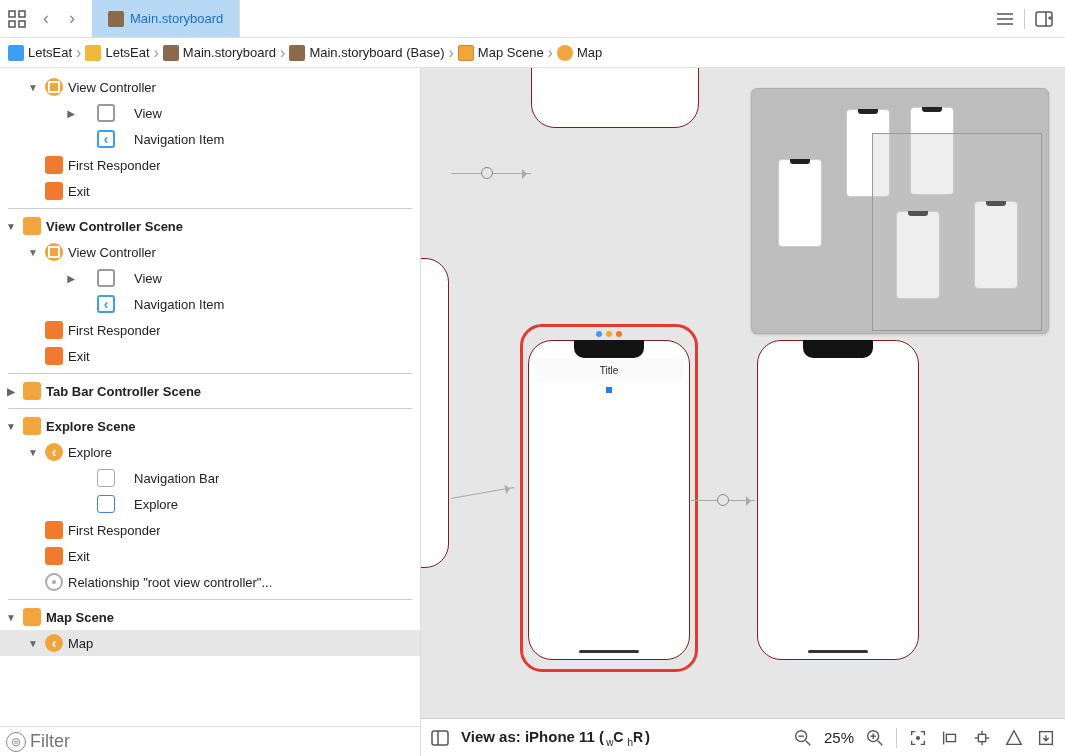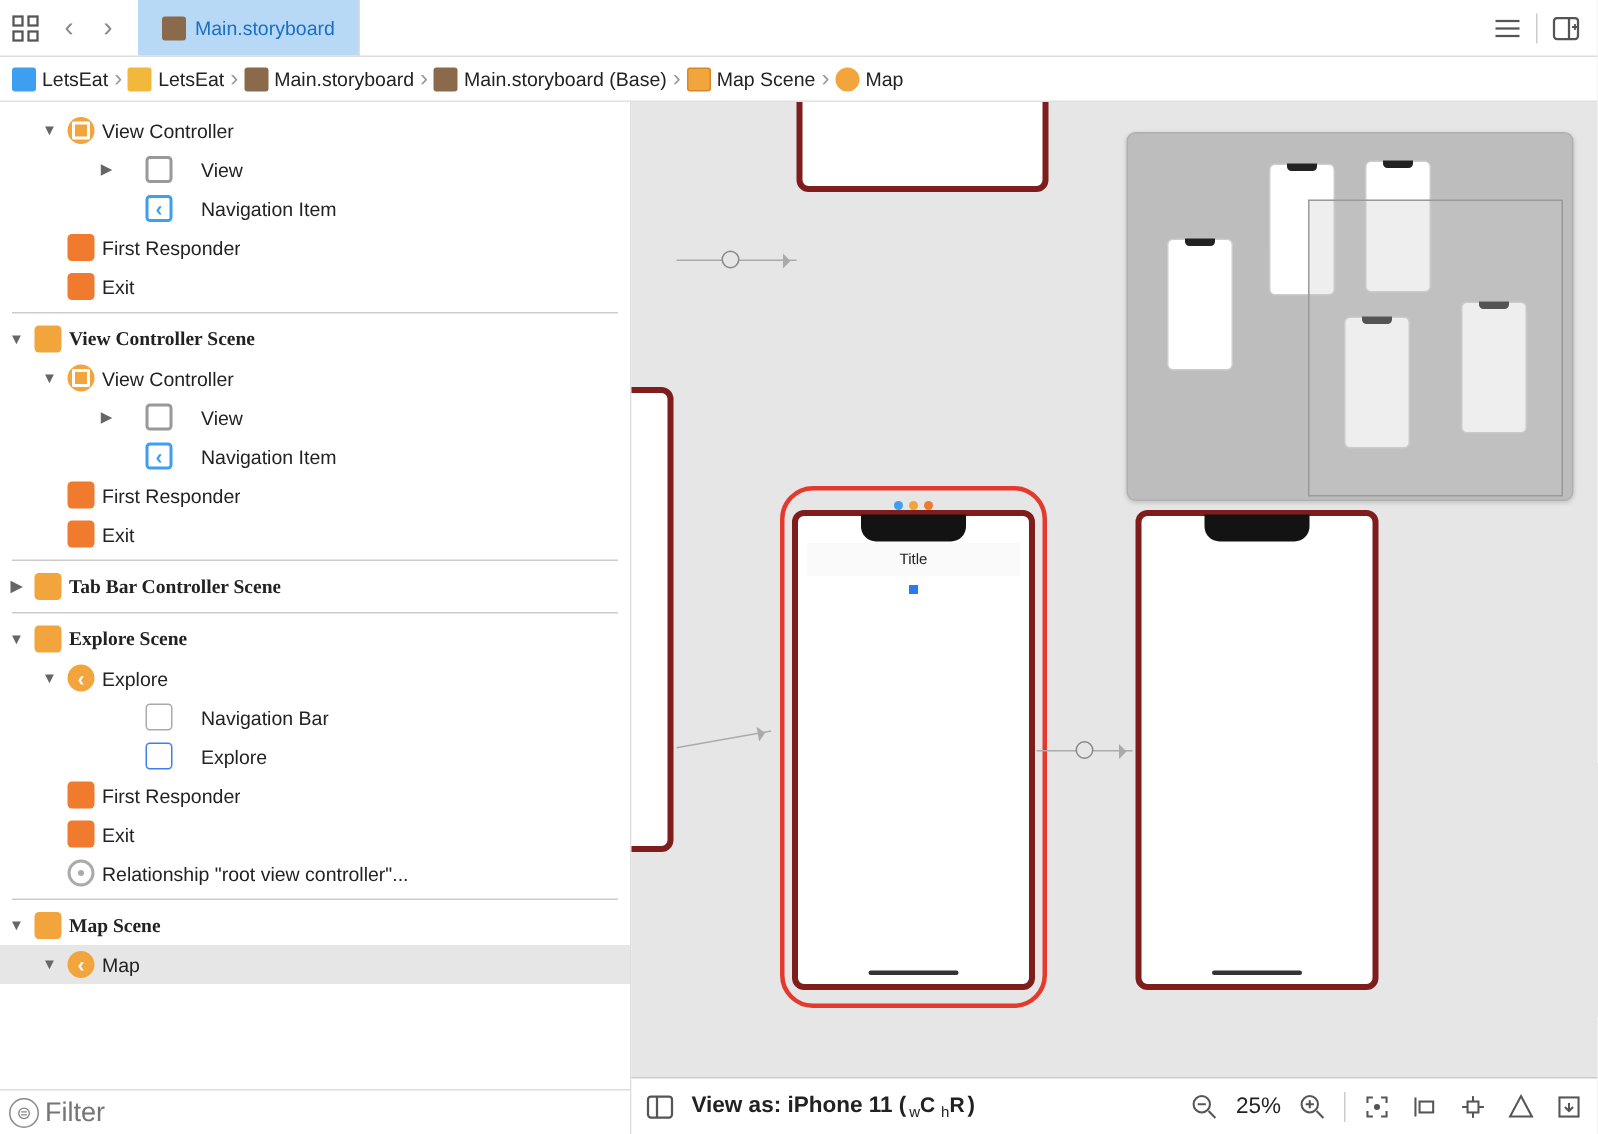--- a/index.html
+++ b/index.html
@@ -30,21 +30,21 @@
     
     
     .main { display: flex; height: calc(756px - 38px - 30px); }
     
     
     .outline { width: 421px; border-right: 1px solid #ddd; display: flex; flex-direction: column; background: #fff; }
     .outline-tree { flex: 1; overflow-y: auto; padding-top: 6px; }
     .tree-row { height: 26px; display: flex; align-items: center; gap: 5px; padding-right: 8px; cursor: default; }
     .tree-row.selected { background: #e6e6e6; }
     .tree-row.bold { font-weight: 600; }
-    .indent-0 { padding-left: 4px; font-family: Liberation Serif, serif; }
+    .indent-0 { padding-left: 4px; }
     .indent-1 { padding-left: 26px; }
     .indent-2 { padding-left: 64px; gap: 19px; }
     .disclosure { width: 14px; height: 14px; display: flex; align-items: center; justify-content: center; color: #666; font-size: 10px; flex-shrink: 0; }
     .disclosure.open::before { content: "▼"; }
     .disclosure.closed::before { content: "▶"; }
     .disclosure.none::before { content: ""; }
     .tree-icon { width: 18px; height: 18px; border-radius: 3px; flex-shrink: 0; display: flex; align-items: center; justify-content: center; font-size: 10px; color: #fff; }
     .ico-scene { background: #f2a53c; }
     .ico-vc { background: #f2a53c; border-radius: 50%; }
     .ico-vc::after{content:"";width:8px;height:8px;border:2px solid #fff;border-radius:1px;}
@@ -62,21 +62,21 @@
     .tree-label { white-space: nowrap; overflow: hidden; text-overflow: ellipsis; }
     .tree-sep { height: 1px; background: #ccc; margin: 4px 8px 4px 8px; }
     .outline-filter { height: 30px; border-top: 1px solid #ddd; display: flex; align-items: center; padding: 0 6px; gap: 4px; }
     .outline-filter input { flex: 1; border: none; outline: none; font-size: 18px; background: transparent; }
     .filter-icon { width: 20px; height: 20px; border: 1.5px solid #888; border-radius: 50%; display: flex; align-items: center; justify-content: center; font-size: 12px; color: #888; }
     
     
     .canvas-wrap { flex: 1; display: flex; flex-direction: column; position: relative; background: #e6e6e6; }
     .canvas { flex: 1; position: relative; overflow: hidden; }
     
-    .phone { position: absolute; background: #fff; border: 4px solid #7f1d1d; border-radius: 8px; }
+    .phone { position: absolute; background: #fff; border: 1px solid #7f1d1d; border-radius: 24px; }
     .phone.plain { width: 168px; height: 310px; }
     .phone-top { position: absolute; top: -1px; left: 50%; transform: translateX(-50%); width: 70px; height: 18px; background: #131313; border-radius: 0 0 10px 10px; }
     .phone-highlight { position: absolute; border: 3px solid #e43a2e; border-radius: 22px; width: 178px; height: 348px; }
     .phone-content { position: absolute; inset: 18px 6px 24px; display: flex; flex-direction: column; }
     .phone-titlebar { height: 22px; font-size: 10px; display: flex; align-items: center; justify-content: center; background: #fafafa; }
     .phone-body { flex: 1; background: #d9d9d9; display: flex; align-items: center; justify-content: center; font-size: 10px; }
     .phone-tab { height: 18px; display:flex; align-items:center; justify-content:center;}
     .phone-tab-dot{width:6px;height:6px;background:#2a7bf0;}
     .phone-home { position: absolute; bottom: 6px; left: 50%; transform: translateX(-50%); width: 60px; height: 3px; background: #333; border-radius: 2px; }
     .phone-dots{position:absolute;top:-10px;left:50%;transform:translateX(-50%);display:flex;gap:4px;}

